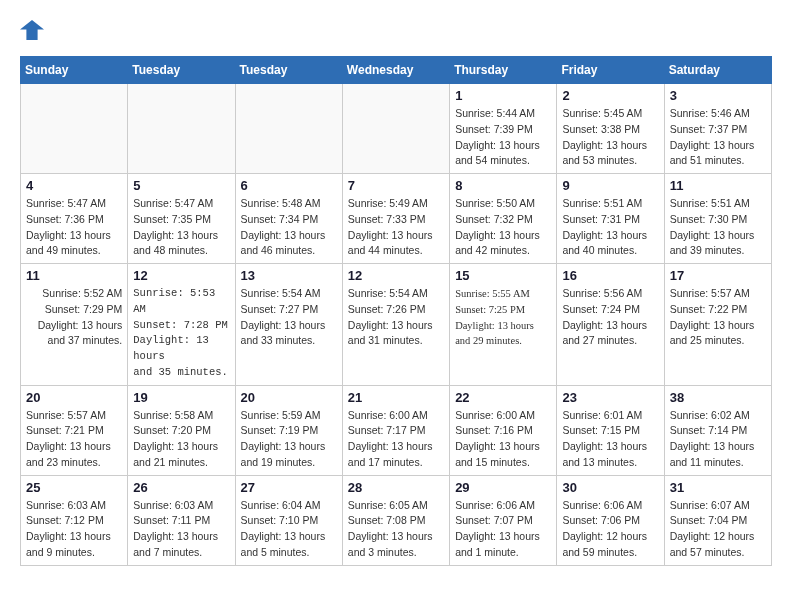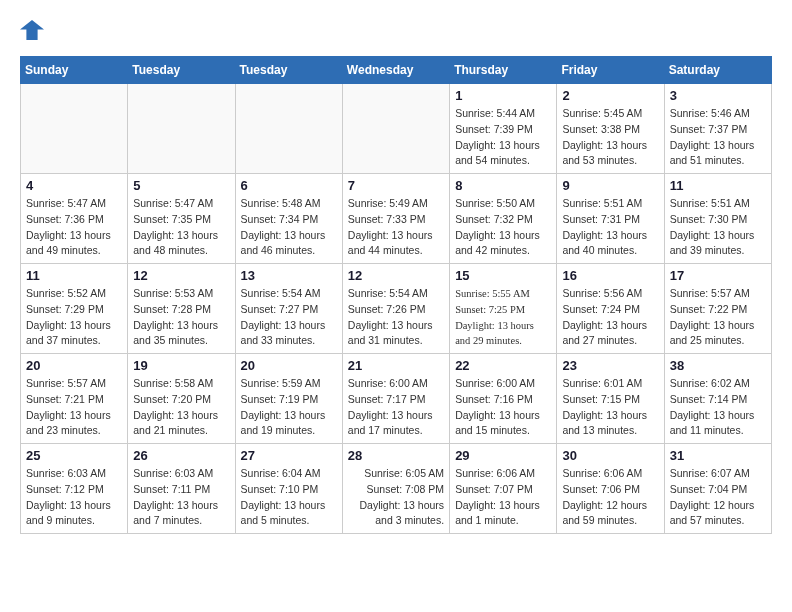--- a/index.html
+++ b/index.html
@@ -189,28 +189,28 @@
           <span class="day-num">11</span>
           <div class="day-info" style="white-space: pre-line;">Sunrise: 5:51 AM
 Sunset: 7:30 PM
 Daylight: 13 hours
 and 39 minutes.</div>
         </td>
       </tr>
       <tr>
         <td>
           <span class="day-num">11</span>
-          <div class="day-info" style="white-space: pre-line;">Sunrise: 5:52 AM
+          <div class="day-info" style="white-space: pre-line; text-align: right;">Sunrise: 5:52 AM
 Sunset: 7:29 PM
 Daylight: 13 hours
 and 37 minutes.</div>
         </td>
         <td>
           <span class="day-num">12</span>
-          <div class="day-info" style="white-space: pre-line;">Sunrise: 5:53 AM
+          <div class="day-info" style="white-space: pre-line; font-family: Liberation Mono, monospace;">Sunrise: 5:53 AM
 Sunset: 7:28 PM
 Daylight: 13 hours
 and 35 minutes.</div>
         </td>
         <td>
           <span class="day-num">13</span>
           <div class="day-info" style="white-space: pre-line;">Sunrise: 5:54 AM
 Sunset: 7:27 PM
 Daylight: 13 hours
 and 33 minutes.</div>
@@ -312,21 +312,21 @@
         </td>
         <td>
           <span class="day-num">27</span>
           <div class="day-info" style="white-space: pre-line;">Sunrise: 6:04 AM
 Sunset: 7:10 PM
 Daylight: 13 hours
 and 5 minutes.</div>
         </td>
         <td>
           <span class="day-num">28</span>
-          <div class="day-info" style="white-space: pre-line; text-align: right;">Sunrise: 6:05 AM
+          <div class="day-info" style="white-space: pre-line;">Sunrise: 6:05 AM
 Sunset: 7:08 PM
 Daylight: 13 hours
 and 3 minutes.</div>
         </td>
         <td>
           <span class="day-num">29</span>
           <div class="day-info" style="white-space: pre-line;">Sunrise: 6:06 AM
 Sunset: 7:07 PM
 Daylight: 13 hours
 and 1 minute.</div>

